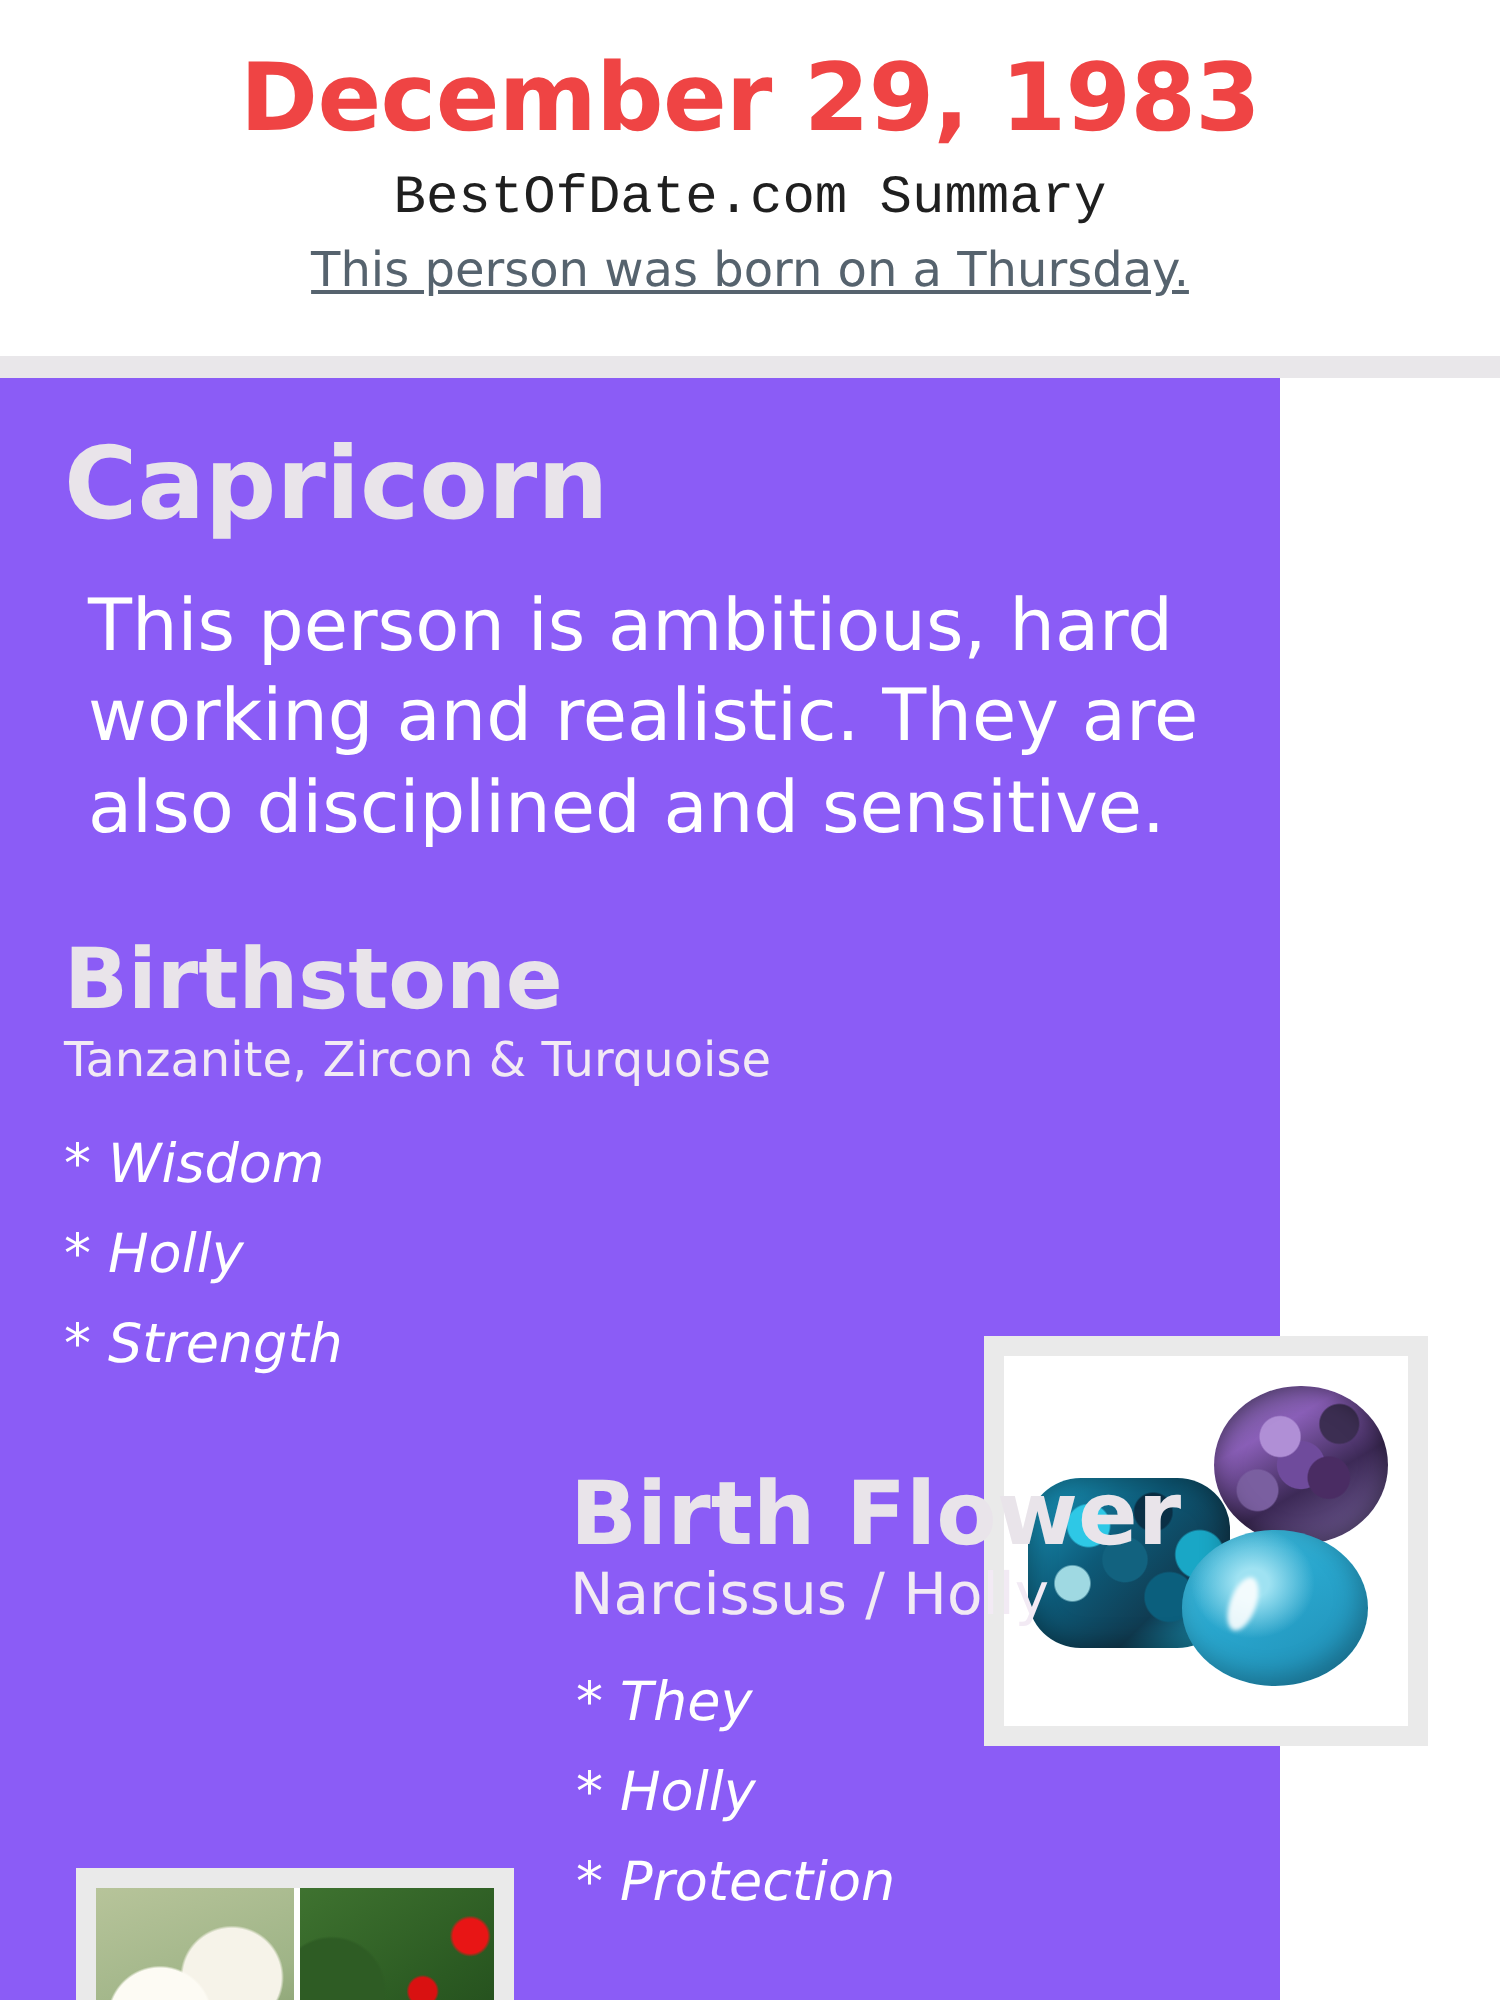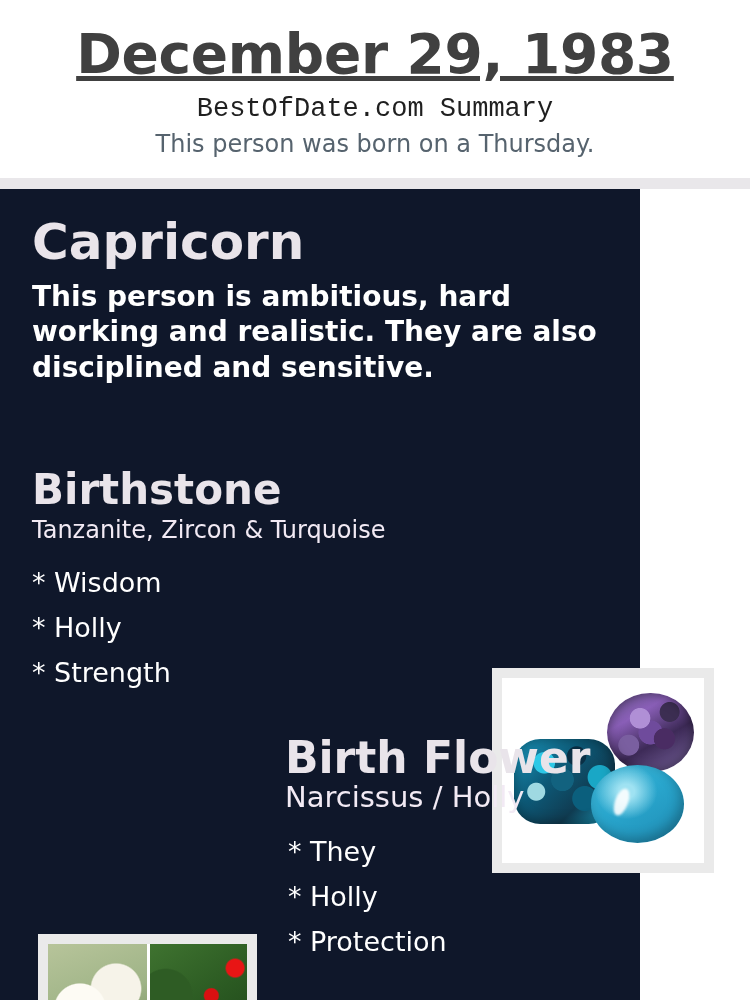--- a/index.html
+++ b/index.html
@@ -25,79 +25,79 @@
     position: absolute;
     left: 0; top: 0;
     width: 750px;
     height: 178px;
     background: #ffffff;
     text-align: center;
   }
   .header-date {
     margin: 0;
     padding-top: 24px;
-    font-size: 55px;
+    font-size: 47px;
     font-weight: bold;
     line-height: 1.12;
-    color: #404040;
+    color: #ef4444;
     letter-spacing: -0.3px;
-    text-decoration: underline;
   }
   .header-site {
     margin: 0;
     padding-top: 8px;
     font-size: 27px;
     font-weight: normal;
     line-height: 1.15;
     color: #1f1f1f;
     font-family: Liberation Mono, monospace;
   }
   .header-note {
     margin: 0;
     padding-top: 6px;
     font-size: 24px;
     font-weight: normal;
     line-height: 1.15;
     color: #56636e;
+    text-decoration: underline;
   }
   .header-divider {
     position: absolute;
     left: 0; top: 178px;
     width: 750px;
     height: 11px;
     background: #e9e7ea;
   }
 
   
   .panel {
     position: absolute;
     left: 0; top: 189px;
     width: 640px;
     height: 811px;
-    background: #0f172a;
+    background: #8b5cf6;
   }
 
   
   .zodiac {
     position: absolute;
     left: 32px; top: 28px;
     width: 660px;
   }
   .zodiac-name {
     margin: 0;
     font-size: 50px;
     font-weight: bold;
     line-height: 1.0;
     color: #e9e4ea;
   }
   .zodiac-desc {
-    margin: 0;
+    margin: 12px;
     padding-top: 12px;
-    font-size: 28px;
-    font-weight: bold;
+    font-size: 36px;
+    font-weight: normal;
     line-height: 1.26;
     color: #ffffff;
     max-width: 615px;
   }
 
   
   .stone-block {
     position: absolute;
     left: 32px; top: 280px;
     width: 440px;
@@ -122,20 +122,21 @@
     padding: 0;
     list-style: none;
     padding-top: 18px;
   }
   .bullets li {
     font-size: 27px;
     font-weight: normal;
     line-height: 1.66;
     color: #ffffff;
     white-space: nowrap;
+    font-style: italic;
   }
   .bullets .star {
     display: inline-block;
     width: 22px;
   }
 
   
   .photo-frame {
     position: absolute;
     background: #eaeaea;

